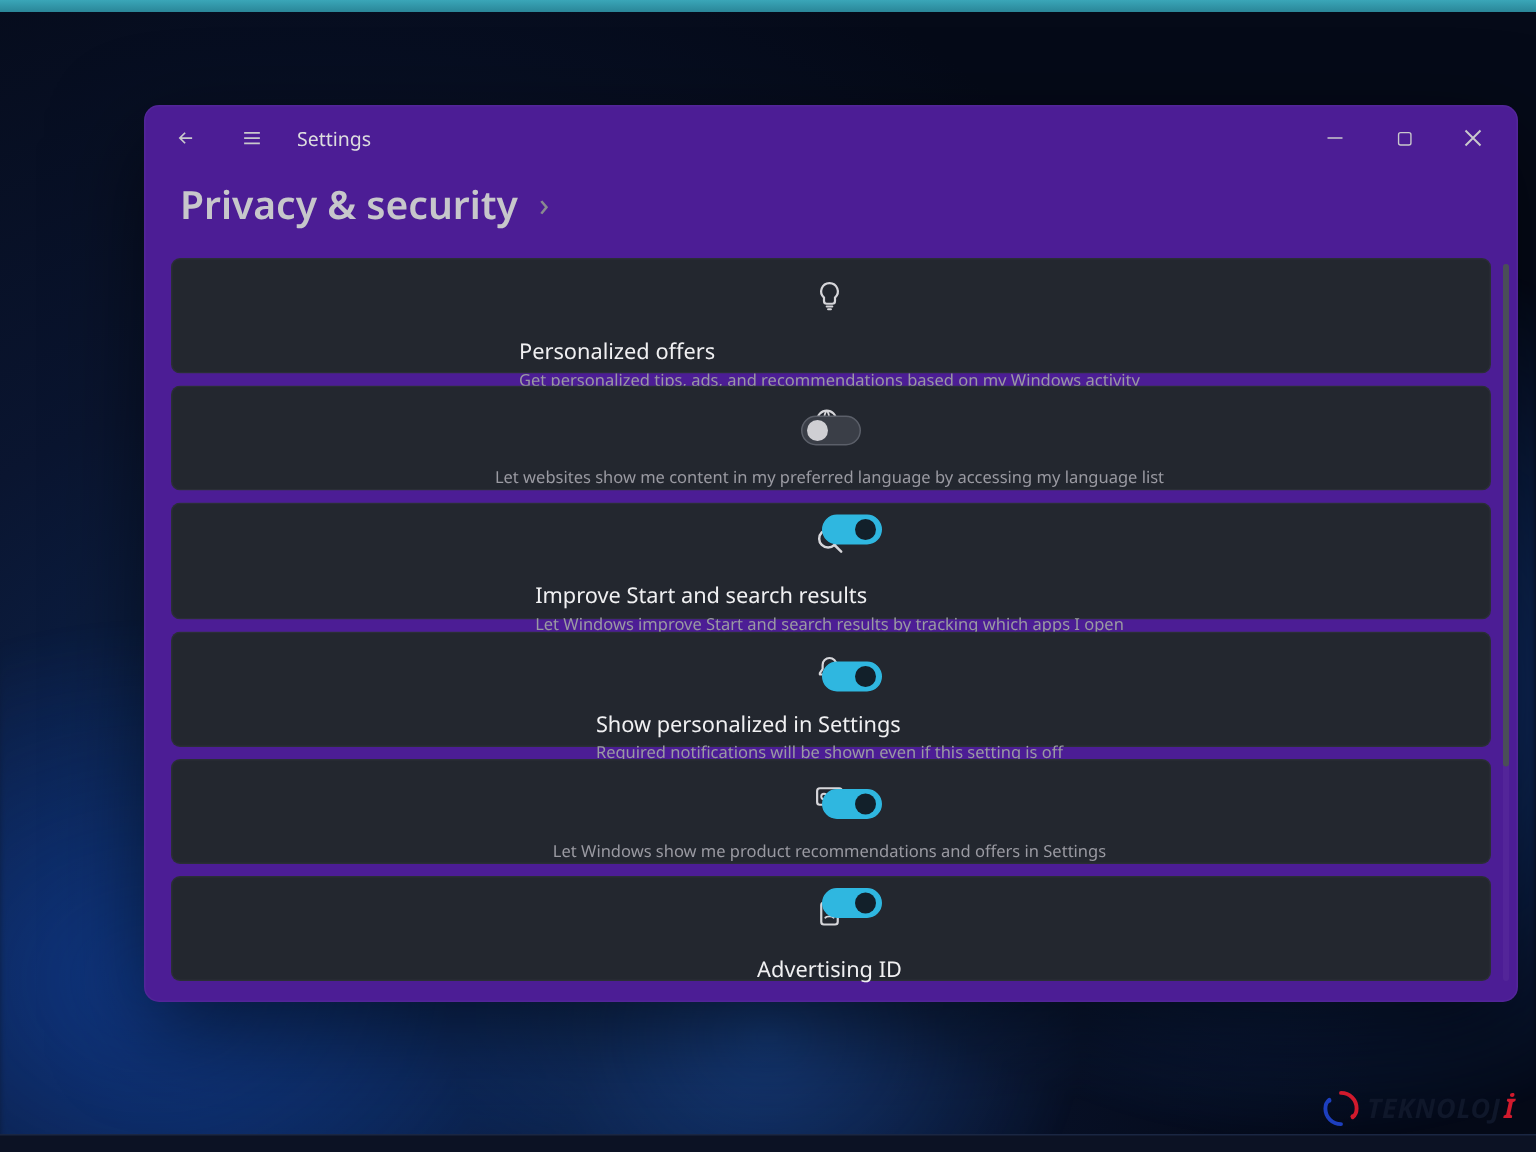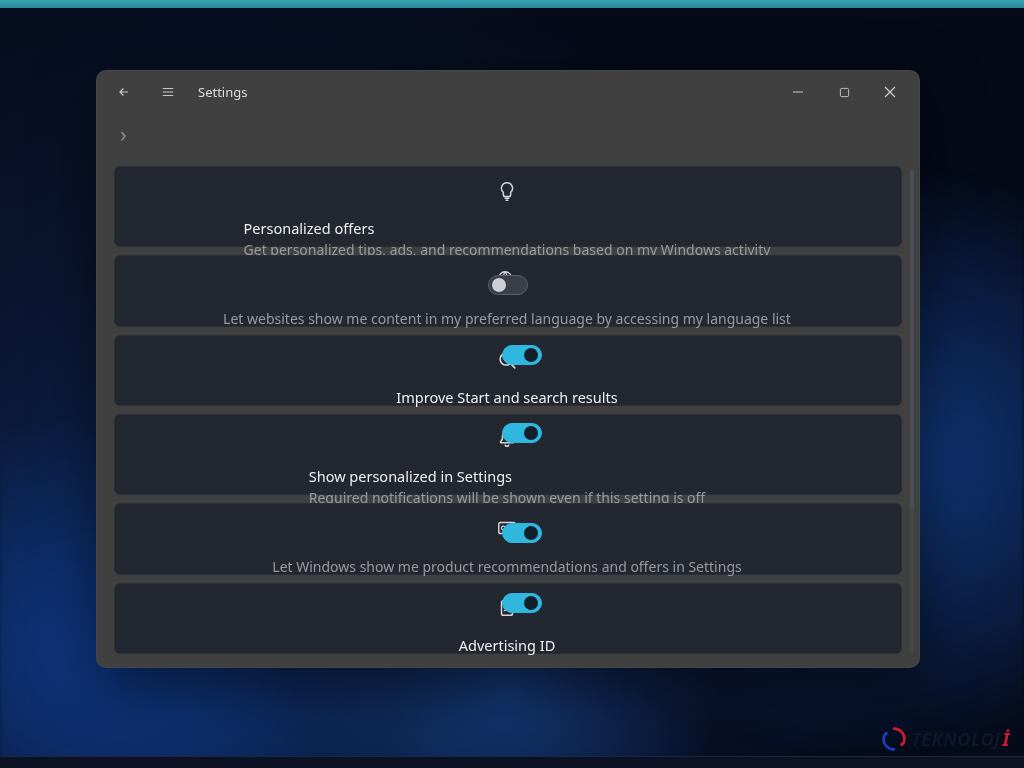--- a/index.html
+++ b/index.html
@@ -33,22 +33,22 @@
     pointer-events: none;
   }
   .watermark .wm-icon {
     width: 26px; height: 26px;
   }
   .watermark .wm-text1 { color: #0f172a; font-size: 18px; letter-spacing: .5px; }
   .watermark .wm-text2 { color: #d11a2d; font-size: 18px; letter-spacing: .5px; margin-left: -2px;}
   .window {
     position: absolute;
     left: 96px; top: 70px;
-    width: 824px; height: 598px;
-    background: #404040;
+    width: 916px; height: 598px;
+    background: #4c1d95;
     border-radius: 10px;
     box-shadow: 0 20px 60px rgba(0,0,0,0.55), 0 0 0 1px rgba(255,255,255,0.04) inset;
     color: #e8e8ea;
     display: flex; flex-direction: column;
   }
   .titlebar {
     height: 44px;
     display: flex; align-items: center;
     padding: 0 8px 0 14px;
   }
@@ -96,21 +96,21 @@
     gap: 16px;
     flex-direction: column;
   }
   .row .ic {
     width: 24px; height: 24px; flex: 0 0 24px;
     display: flex; align-items: center; justify-content: center;
     color: #d6d6da;
   }
   .row .txt { flex: 1; min-width: 0; }
   .row .ttl { font-size: 14.5px; color: #f0f0f2; line-height: 1.35; }
-  .row .desc { font-size: 14px; color: #9a9aa2; line-height: 1.35; margin-top: 2px; }
+  .row .desc { font-size: 11px; color: #9a9aa2; line-height: 1.35; margin-top: 2px; }
   .row .right { display: flex; align-items: center; gap: 12px; }
   .state-label { font-size: 13px; color: #e6e6e9; }
   .toggle {
     width: 40px; height: 20px; border-radius: 10px; position: relative;
     background: #3a3e47; border: 1px solid #5b5f69;
   }
   .toggle .knob {
     position: absolute; top: 2px; width: 14px; height: 14px; border-radius: 50%;
     background: #cfcfd3;
   }
@@ -158,20 +158,21 @@
       </div>
       <div class="win-ctrl close">
         <svg width="12" height="12" viewBox="0 0 12 12" stroke="currentColor" stroke-width="1.3">
             <path d="M1 1l10 10M11 1L1 11"></path>
           </svg>
       </div>
     </div>
   </div>
 
   <div class="breadcrumb">
+    <span class="crumb parent">Privacy &amp; security</span>
     <span class="sep">›</span>
   </div>
 
   <div class="content">
     <div class="list" id="list">
         <div class="row">
           <div class="ic">
             <svg width="22" height="22" viewBox="0 0 24 24">
               <use href="#i-lightbulb"></use>
             </svg>
@@ -209,20 +210,21 @@
           </div>
         </div>
         <div class="row">
           <div class="ic">
             <svg width="22" height="22" viewBox="0 0 24 24">
               <use href="#i-search"></use>
             </svg>
           </div>
           <div class="txt">
             <div class="ttl">Improve Start and search results</div>
+            <div class="desc">Let Windows improve Start and search results by tracking which apps I open</div>
           </div>
           <div class="right">
             <span class="state-label">On</span>
             <div class="toggle on">
               <div class="knob"></div>
             </div>
           </div>
         </div>
         <div class="row">
           <div class="ic">

